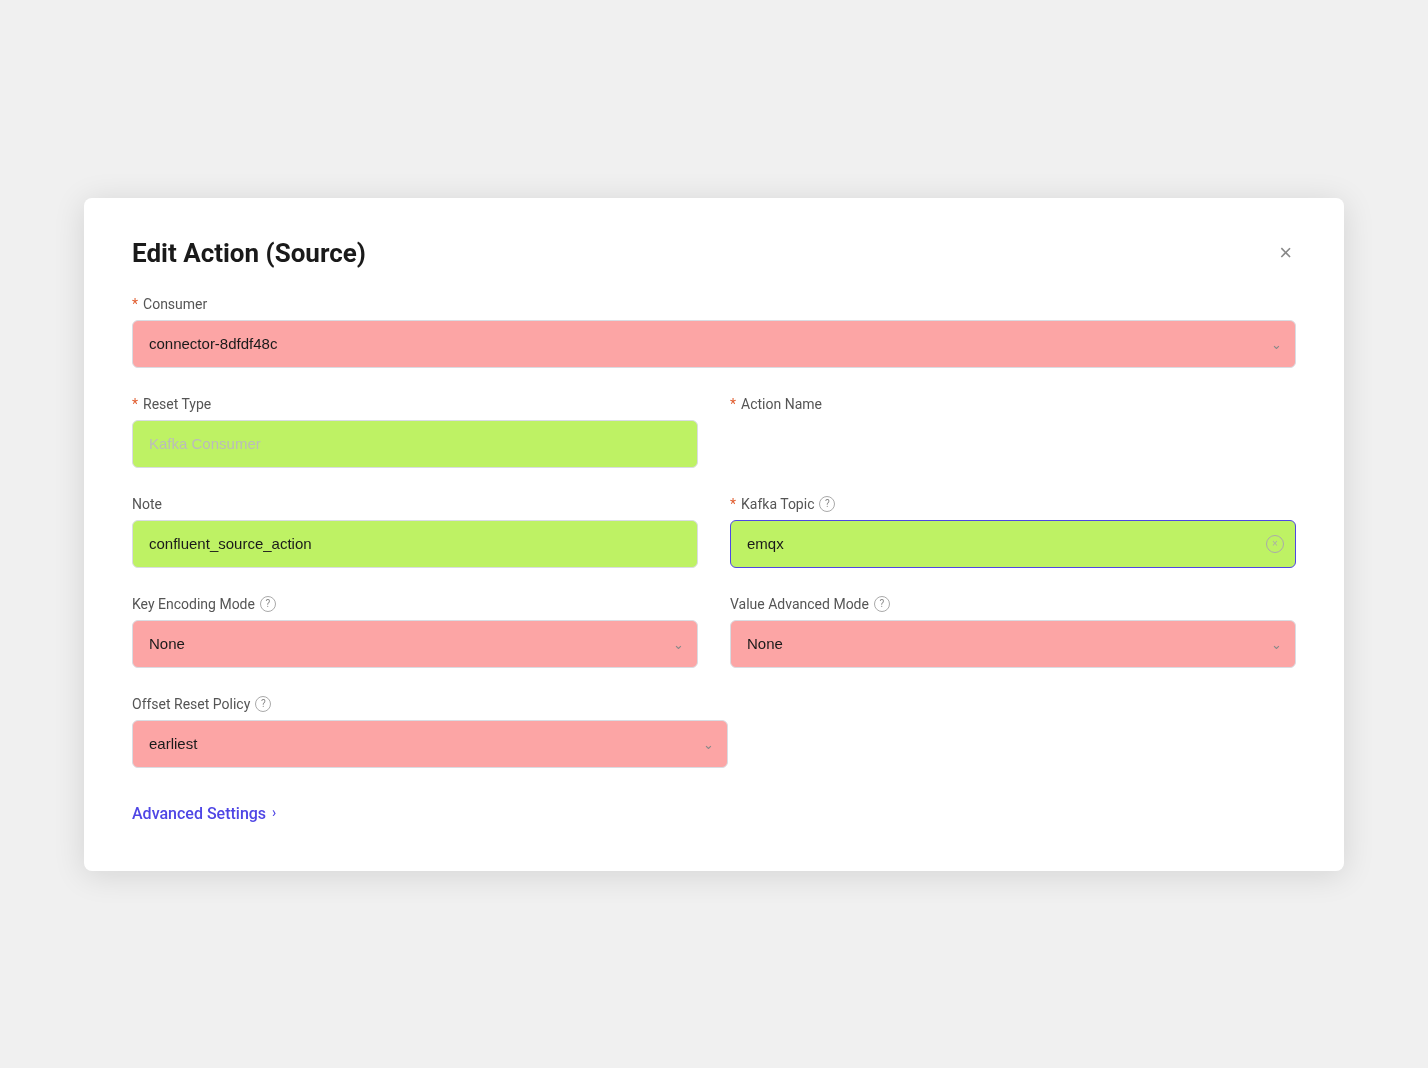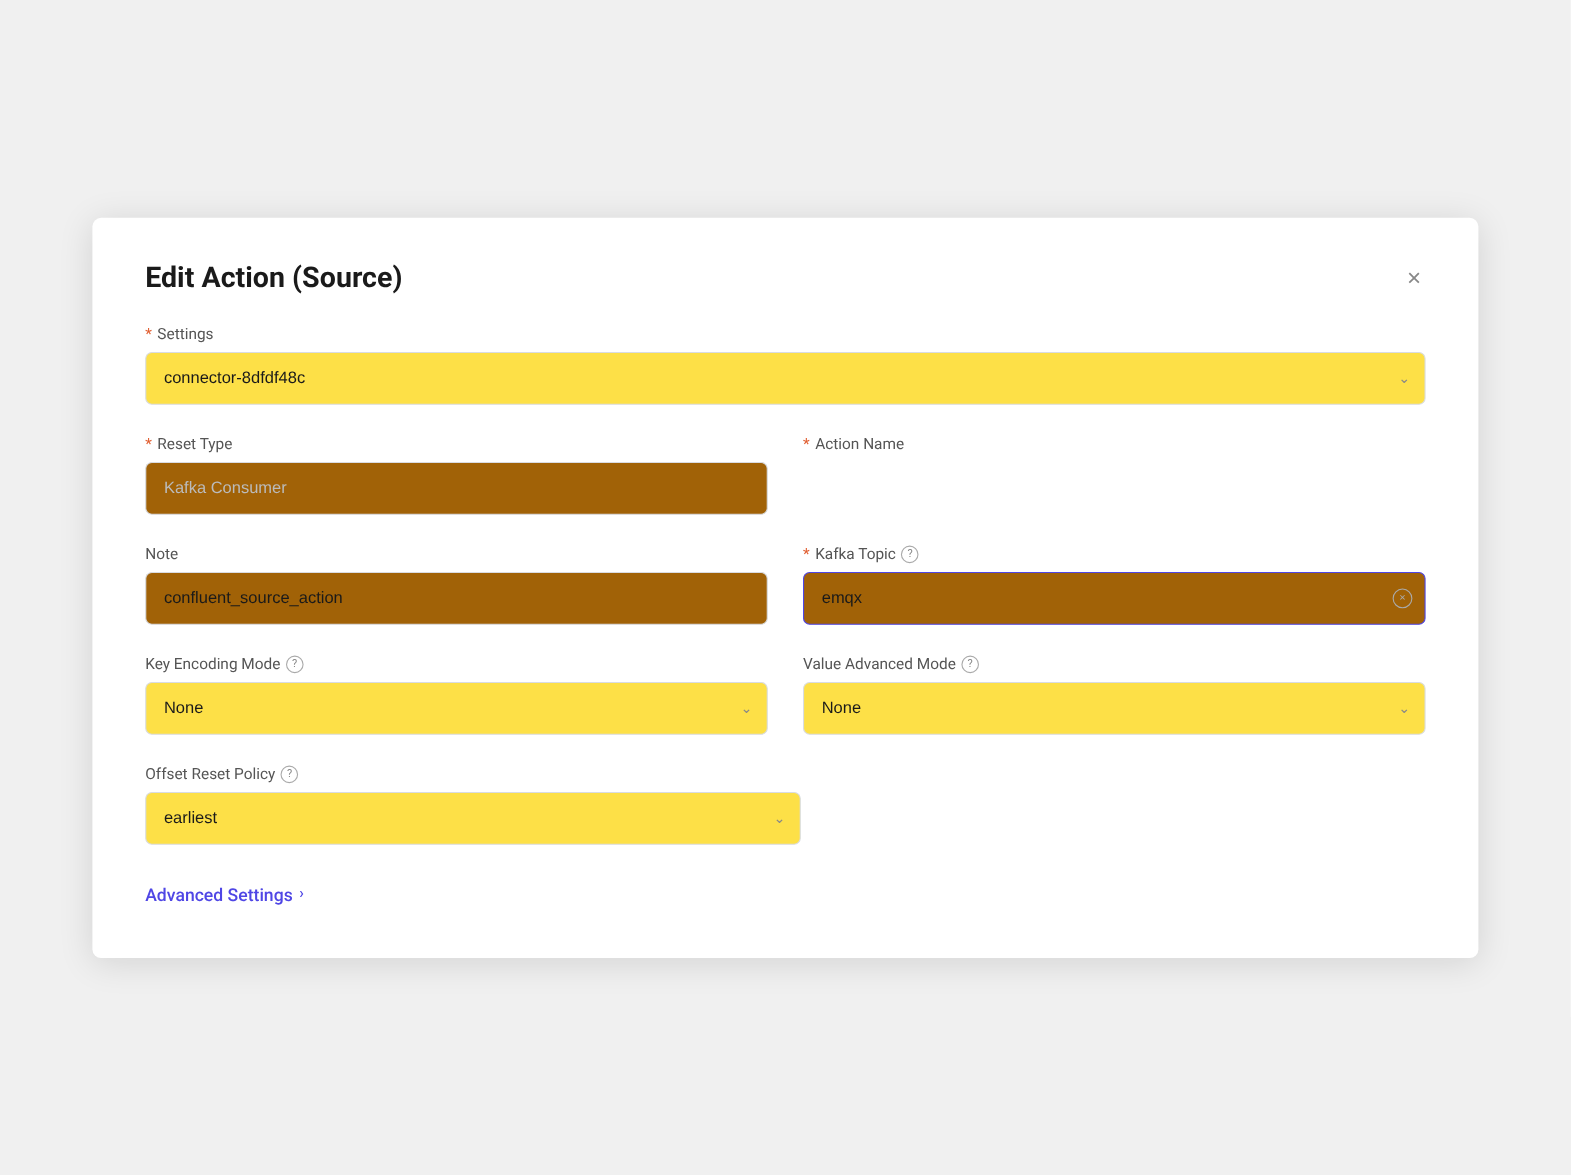--- a/index.html
+++ b/index.html
@@ -94,42 +94,42 @@
       position: relative;
     }
     .select-wrapper select {
       width: 100%;
       height: 48px;
       border: 1.5px solid #d9dce2;
       border-radius: 6px;
       padding: 0 40px 0 16px;
       font-size: 15px;
       color: #1a1a1a;
-      background: #fde047;
+      background: #fca5a5;
       appearance: none;
       cursor: pointer;
     }
     .select-arrow {
       position: absolute;
       right: 14px;
       top: 50%;
       transform: translateY(-50%);
       pointer-events: none;
       color: #888;
       font-size: 13px;
     }
     .text-input {
       width: 100%;
       height: 48px;
       border: 1.5px solid #d9dce2;
       border-radius: 6px;
       padding: 0 16px;
       font-size: 15px;
       color: #1a1a1a;
-      background: #a16207;
+      background: #bef264;
       outline: none;
     }
     .text-input::placeholder {
       color: #bbb;
     }
     .text-input.active-border {
       border-color: #4f46e5;
     }
     .input-with-clear {
       position: relative;
@@ -177,21 +177,21 @@
 <div class="modal">
   <div class="modal-header">
     <h1 class="modal-title">Edit Action (Source)</h1>
     <button class="close-btn">×</button>
   </div>
 
   
   <div class="field-section full-width-field">
     <div class="field-label">
       <span class="required-star">*</span>
-      <span>Settings</span>
+      <span>Consumer</span>
     </div>
     <div class="select-wrapper">
       <select class="select-field">
         <option>connector-8dfdf48c</option>
       </select>
       <span class="select-arrow">⌄</span>
     </div>
   </div>
 
   

